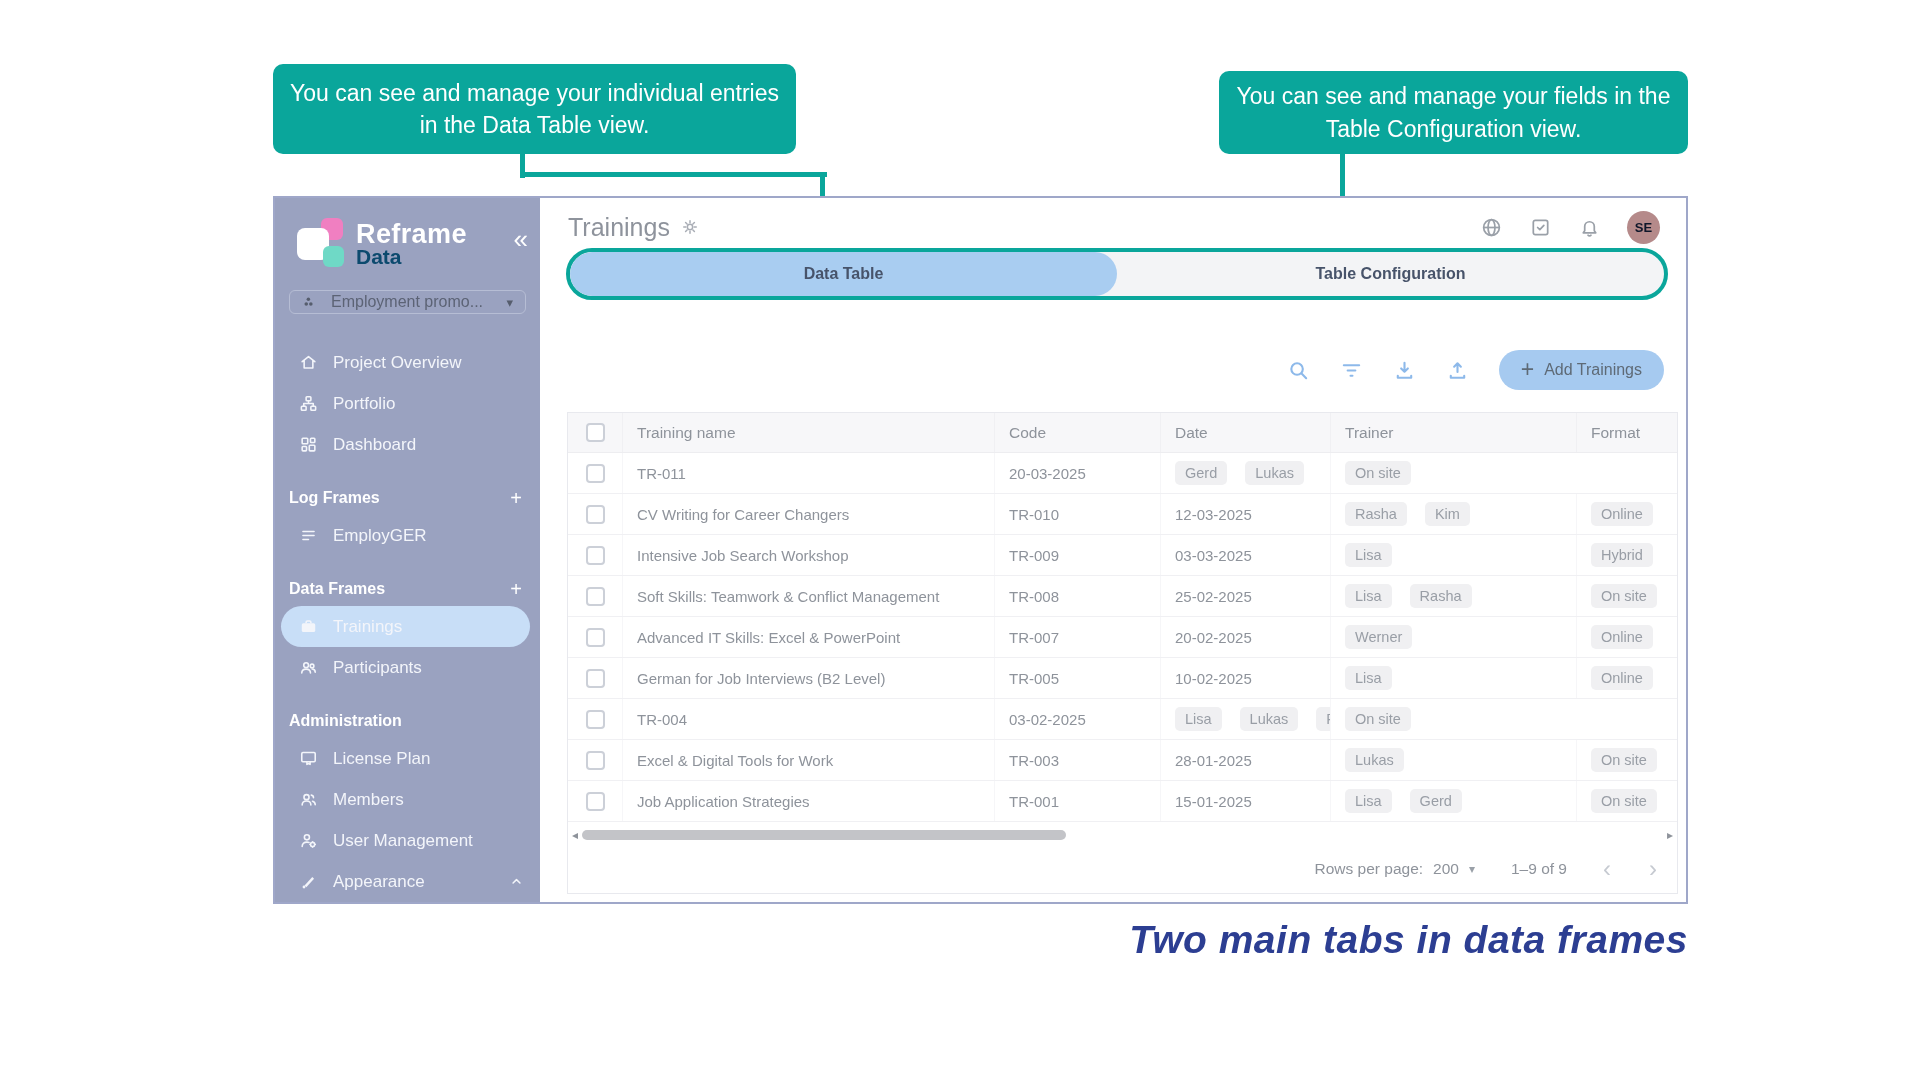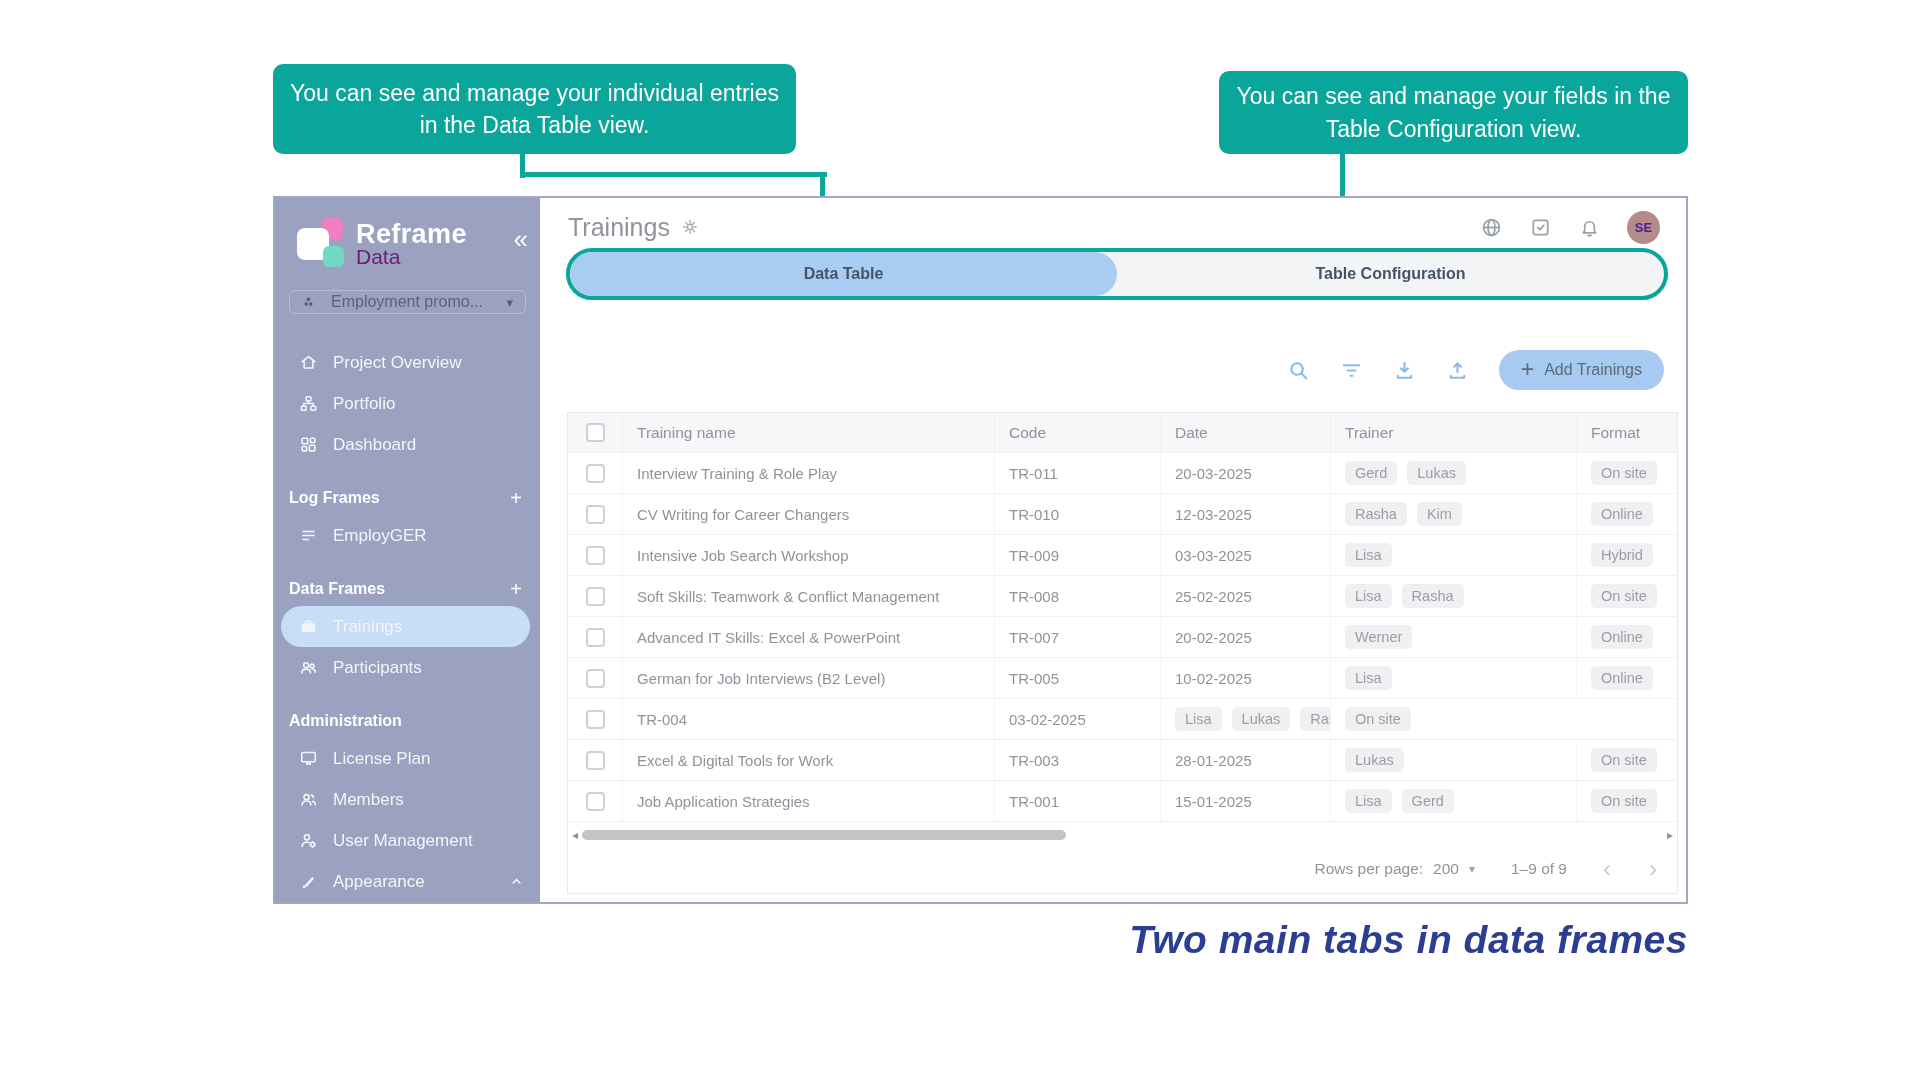--- a/index.html
+++ b/index.html
@@ -30,21 +30,21 @@
     display:flex; flex-direction:column; overflow:hidden; }
   .collapse { position:absolute; right:12px; top:28px; font-size:26px; color:#fff; line-height:1; cursor:default; }
   .logo-row { display:flex; align-items:center; padding:20px 14px 16px 22px; }
   .logo-mark { position:relative; width:50px; height:52px; flex:none; }
   .sq { position:absolute; }
   .sq-pink { left:24px; top:0;  width:22px; height:22px; background:#f07fc1; border-radius:6px; }
   .sq-white{ left:0;  top:10px; width:32px; height:32px; background:#ffffff; border-radius:8px; }
   .sq-teal { left:26px; top:28px; width:21px; height:21px; background:#6fd9c6; border-radius:6px; }
   .wordmark { margin-left:9px; line-height:1; }
   .wm1 { font-size:27px; font-weight:bold; color:#fff; letter-spacing:0.4px; }
-  .wm2 { font-size:21px; font-weight:normal; color:#701a75; margin-top:-2px; }
+  .wm2 { font-size:21px; font-weight:bold; color:#0c4a6e; margin-top:-2px; }
   .selector { margin:4px 14px 0 14px; height:40px; border:1px solid #b6bdd4; border-radius:6px;
     display:flex; align-items:center; gap:12px; padding:0 12px; }
   .selector .label { flex:1; font-size:16px; color:#5c6375; white-space:nowrap; overflow:hidden; }
   .selector .caret { font-size:13px; color:#565d6d; }
   .nav { margin-top:28px; }
   .nav-item { height:41px; display:flex; align-items:center; gap:15px;
     padding:0 16px 0 24px; font-size:17px; color:#f3f5fa; cursor:default; }
   .nav-item.active { background:#c8def7; border-radius:22px; margin:0 10px 0 6px; padding-left:18px; }
   .ic { width:19px; height:19px; flex:none; display:block; }
   .ic-sm { width:17px; height:17px; }
@@ -54,21 +54,21 @@
   .chev-up { width:15px; height:15px; margin-left:auto; }
 
   
   .main { flex:1; min-width:0; display:flex; flex-direction:column; background:#fff; }
   .main-header { display:flex; align-items:center; justify-content:space-between;
     height:48px; padding:10px 26px 0 28px; }
   .title-wrap { display:flex; align-items:center; gap:10px; color:#8e939c; font-size:25px; }
   .gear { width:20px; height:20px; color:#a9adb5; }
   .hdr-icons { display:flex; align-items:center; gap:26px; color:#9aa0a8; }
   .hdr-icons .ic { width:23px; height:23px; }
-  .avatar { width:33px; height:33px; border-radius:50%; background:#b58a8a; color:#4c1d95;
+  .avatar { width:33px; height:33px; border-radius:50%; background:#b58a8a; color:#0f172a;
     font-size:13px; font-weight:bold; display:flex; align-items:center; justify-content:center; }
 
   .tabbar { margin:2px 18px 0 26px; height:52px; border:4px solid #0aa69b; border-radius:30px;
     background:#f3f4f6; display:flex; overflow:hidden; }
   .tab { flex:1; display:flex; align-items:center; justify-content:center;
     font-size:16px; font-weight:bold; color:#47536a; cursor:default; }
   .tab.active { background:#a9cdf1; border-radius:26px; }
 
   .toolbar { display:flex; align-items:center; justify-content:flex-end; gap:30px;
     margin:50px 22px 0 0; color:#8db9ea; }
@@ -81,21 +81,21 @@
     overflow:hidden; display:flex; flex-direction:column; background:#fff; }
   .grid-row { display:grid; grid-template-columns:54px 372px 166px 170px 246px 1fr; align-items:center; }
   .thead { background:#f7f7f9; height:40px; color:#8e939b; font-size:15.5px; border-bottom:1px solid #ededf0; }
   .th { padding:0 14px; border-left:1px solid #f0f0f3; height:100%; display:flex; align-items:center; }
   .th:first-child { border-left:none; justify-content:center; }
   .t-row { height:41px; font-size:15px; color:#8e939b; border-bottom:1px solid #f0f0f3; }
   .td { padding:0 14px; border-left:1px solid #f6f6f8; height:100%; display:flex; align-items:center; overflow:hidden; white-space:nowrap; }
   .td:first-child { border-left:none; justify-content:center; }
   .cb { width:19px; height:19px; border:2px solid #ccd0d8; border-radius:4px; background:#fff; cursor:default; }
   .chip { background:#f0f0f2; border-radius:5px; padding:4px 10px; font-size:14.5px; color:#999ea6; white-space:nowrap; }
-  .trainer-cell { gap:10px; }
+  .trainer-cell { gap:18px; }
 
   .hscroll { position:relative; height:16px; margin:5px 4px 2px 4px; }
   .hs-thumb { position:absolute; left:10px; top:3px; width:44%; height:10px; background:#c3c4c8; border-radius:6px; }
   .hs-arrow { position:absolute; top:0; font-size:12px; color:#8e939b; line-height:16px; }
   .hs-arrow.left { left:0; } .hs-arrow.right { right:0; }
 
   .pagination { display:flex; align-items:center; justify-content:flex-end; gap:36px;
     height:48px; padding-right:20px; color:#8e939b; font-size:15.5px; }
   .rpp { display:flex; align-items:center; gap:10px; }
   .rpp .caret { font-size:12px; color:#9aa0a8; }
@@ -306,21 +306,20 @@
           <div class="th">Code</div>
           <div class="th">Date</div>
           <div class="th">Trainer</div>
           <div class="th">Format</div>
         </div>
 
         <div class="grid-row t-row">
           <div class="td">
               <span class="cb"></span>
             </div>
-          <div class="td">Interview Training &amp; Role Play</div>
           <div class="td">TR-011</div>
           <div class="td">20-03-2025</div>
           <div class="td trainer-cell">
             <span class="chip">Gerd</span>
             <span class="chip">Lukas</span>
 
           </div>
           <div class="td">
               <span class="chip">On site</span>
             </div>

